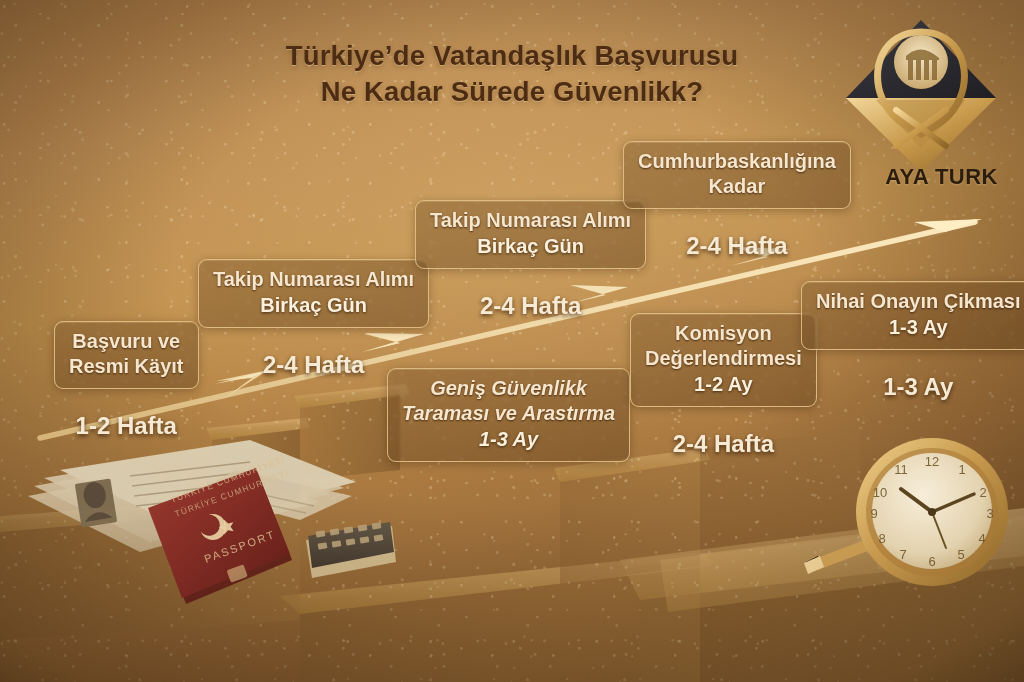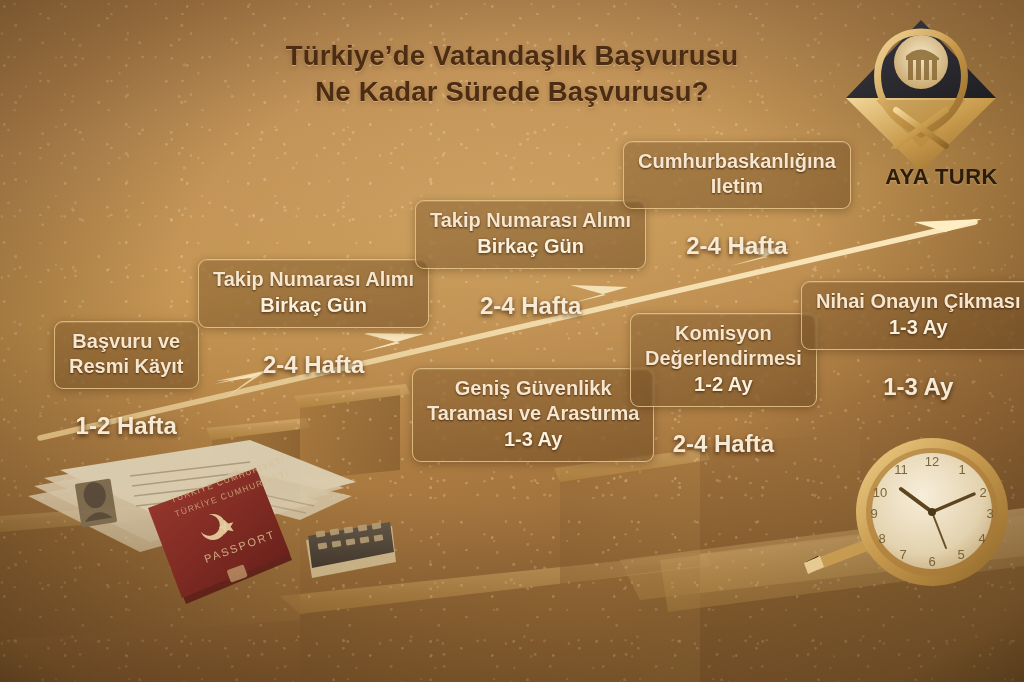--- a/index.html
+++ b/index.html
@@ -311,21 +311,21 @@
       </g>
       <line x1="932" y1="512" x2="901" y2="489" stroke="#5c451f" stroke-width="4" stroke-linecap="round"></line>
       <line x1="932" y1="512" x2="974" y2="494" stroke="#5c451f" stroke-width="3.4" stroke-linecap="round"></line>
       <line x1="932" y1="512" x2="946" y2="548" stroke="#6b5124" stroke-width="2" stroke-linecap="round"></line>
       <circle cx="932" cy="512" r="4" fill="#4a3819"></circle>
     </g>
   </svg>
 
   <div class="title-block">
     <div class="title-line">Türkiye’de Vatandaşlık Başvurusu</div>
-    <div class="title-line">Ne Kadar Sürede Başvurusu?</div>
+    <div class="title-line">Ne Kadar Sürede Güvenlikk?</div>
   </div>
 
   <svg class="logo" width="170" height="160" viewBox="0 0 170 160">
     <defs>
       <linearGradient id="lgGold" x1="0" y1="0" x2="1" y2="1">
         <stop offset="0%" stop-color="#f3d79a"></stop>
         <stop offset="50%" stop-color="#c89a4c"></stop>
         <stop offset="100%" stop-color="#8e6527"></stop>
       </linearGradient>
       <linearGradient id="lgDark" x1="0" y1="0" x2="1" y2="1">
@@ -367,21 +367,21 @@
   </div>
 
   <div class="step" style="left:198px; top:259px;">
     <div class="card">
       <div class="card-label">Takip Numarası Alımı</div>
       <div class="card-value">Birkaç Gün</div>
     </div>
     <div class="step-duration">2-4 Hafta</div>
   </div>
 
-  <div class="step" style="left:412px; top:368px;">
+  <div class="step" style="left:387px; top:368px;font-style:italic;">
     <div class="card">
       <div class="card-label">Geniş Güvenlikk</div>
       <div class="card-label">Taraması ve Arastırma</div>
       <div class="card-value">1-3 Ay</div>
     </div>
   </div>
 
   <div class="step" style="left:415px; top:200px;">
     <div class="card">
       <div class="card-label">Takip Numarası Alımı</div>
@@ -395,21 +395,21 @@
       <div class="card-label">Komisyon</div>
       <div class="card-label">Değerlendirmesi</div>
       <div class="card-value">1-2 Ay</div>
     </div>
     <div class="step-duration">2-4 Hafta</div>
   </div>
 
   <div class="step" style="left:623px; top:141px;">
     <div class="card">
       <div class="card-label">Cumhurbaskanlığına</div>
-      <div class="card-label">Iletim</div>
+      <div class="card-label">Kadar</div>
     </div>
     <div class="step-duration">2-4 Hafta</div>
   </div>
 
   <div class="step" style="left:801px; top:281px;">
     <div class="card">
       <div class="card-label">Nihai Onayın Çikması</div>
       <div class="card-value">1-3 Ay</div>
     </div>
     <div class="step-duration">1-3 Ay</div>

